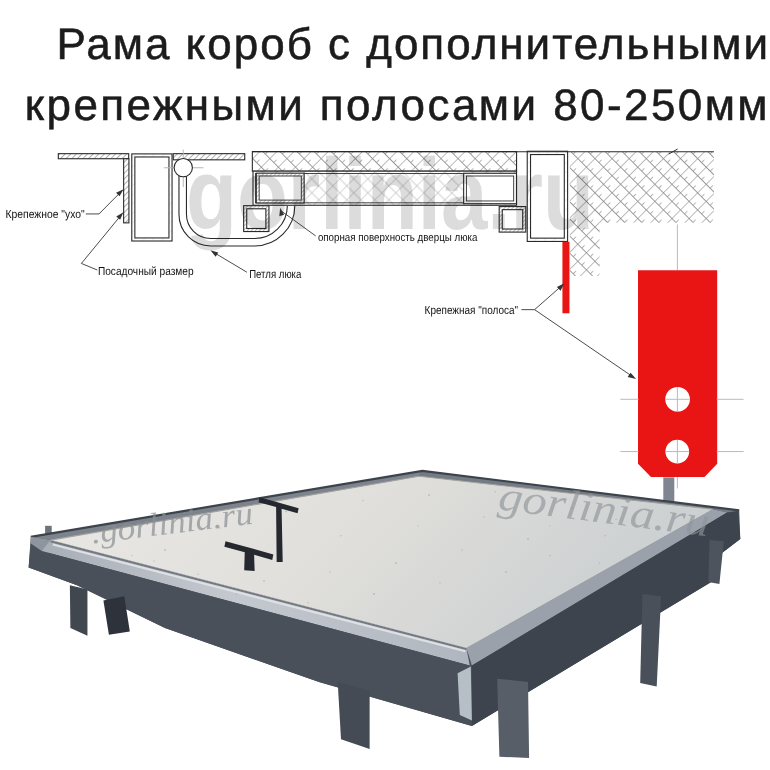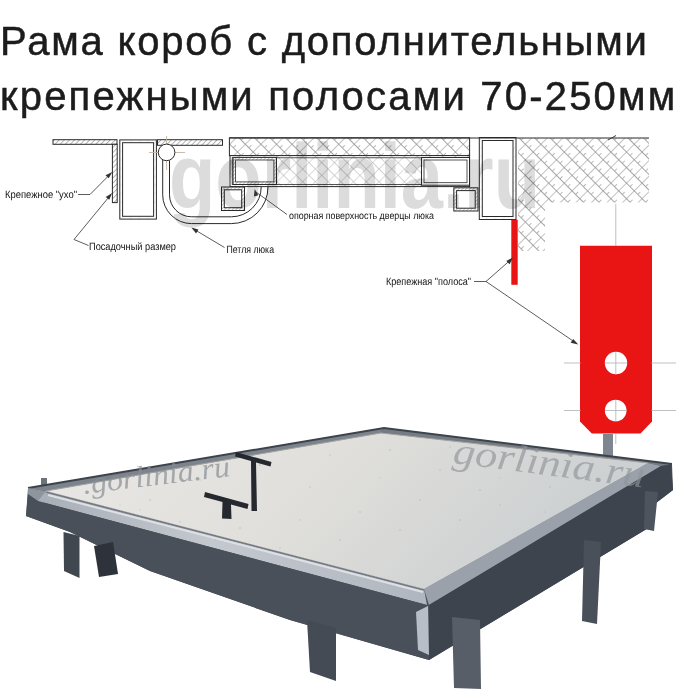--- a/index.html
+++ b/index.html
@@ -1,26 +1,26 @@
 <!DOCTYPE html>
 <html><head>
 <meta charset="utf-8">
 <style>
 html,body{margin:0;padding:0;width:700px;height:700px;background:#fff;overflow:hidden;}
 body{font-family:"Liberation Sans", sans-serif;}
-.title{position:absolute;width:700px;text-align:left;color:#1c1c1c;font-size:40px;white-space:nowrap;-webkit-text-stroke:0.5px #1c1c1c;}
+.title{position:absolute;width:700px;text-align:right;color:#1c1c1c;font-size:40px;white-space:nowrap;-webkit-text-stroke:0.5px #1c1c1c;}
 svg{position:absolute;left:0;top:0;}
 svg text{text-rendering:geometricPrecision;}
 </style>
 </head>
 <body>
 
 <div class="title" style="top:19px;left:0;letter-spacing:1.8px;">Рама короб с дополнительными</div>
 
-<div class="title" style="top:74px;left:0;letter-spacing:2.2px;">крепежными полосами 70-250мм</div>
+<div class="title" style="top:74px;left:0;letter-spacing:2.2px;">крепежными полосами 80-250мм</div>
 
 <svg width="700" height="700" viewBox="0 0 700 700">
 <defs>
 <pattern id="thinHatch" patternUnits="userSpaceOnUse" width="3.6" height="3.6" patternTransform="rotate(45)">
   <rect width="3.6" height="3.6" fill="#fff"></rect>
   <line x1="0" y1="0" x2="0" y2="3.6" stroke="#4a4a4a" stroke-width="0.8"></line>
 </pattern>
 <pattern id="wallHatch" patternUnits="userSpaceOnUse" width="11" height="11" patternTransform="rotate(45)">
   <rect width="11" height="11" fill="#fff"></rect>
   <line x1="0" y1="0" x2="0" y2="11" stroke="#787878" stroke-width="0.9"></line>

